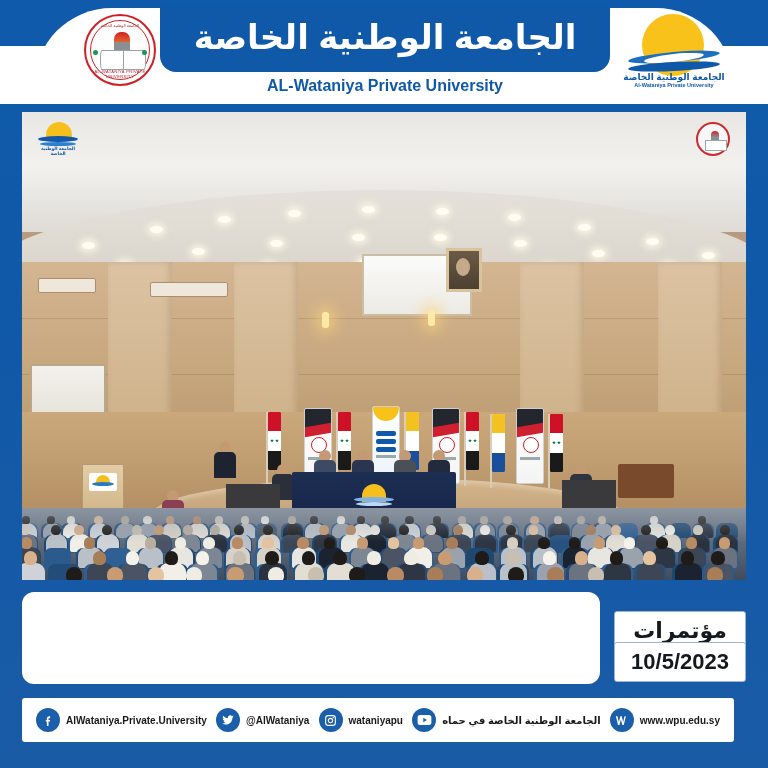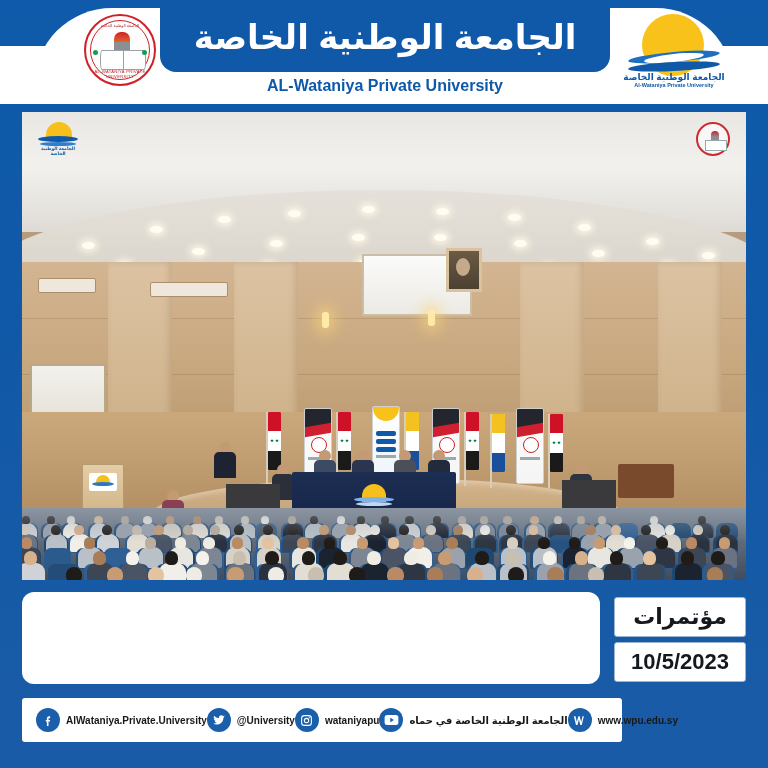--- a/index.html
+++ b/index.html
@@ -185,26 +185,26 @@
     padding:0 18px;box-sizing:border-box;
   }
   .cap-line{direction:rtl;color:#15181c;font-weight:bold;font-size:20px;line-height:30px;
     white-space:nowrap;}
   .badge{
     position:absolute;right:0;width:132px;height:40px;background:#ffffff;
     border:1px solid #9fb4cd;border-radius:3px;
     display:flex;align-items:center;justify-content:center;
     color:#15181c;font-weight:bold;font-size:22px;direction:rtl;box-sizing:border-box;
   }
-  .badge-top{top:5px;}
+  .badge-top{top:19px;}
   .badge-bot{top:50px;}
 
   
   .footer{
-    position:absolute;left:22px;top:698px;width:600px;height:44px;
+    position:absolute;left:22px;top:698px;width:712px;height:44px;
     background:#ffffff;border-radius:3px;
     display:flex;align-items:center;justify-content:space-between;
     padding:0 14px;box-sizing:border-box;
   }
   .soc{display:flex;align-items:center;gap:6px;}
   .soc .ic{width:24px;height:24px;border-radius:50%;background:#1b5fab;
     display:flex;align-items:center;justify-content:center;color:#fff;flex:none;}
   .soc .ic svg{display:block;}
   .soc .tx{font-size:10px;font-weight:bold;color:#17181a;white-space:nowrap;}
   .soc .tx.rtl{direction:rtl;}
@@ -767,21 +767,21 @@
           </svg>
         </span>
         <span class="tx">AlWataniya.Private.University</span>
       </div>
       <div class="soc">
         <span class="ic">
           <svg width="14" height="14" viewBox="0 0 24 24" fill="#fff">
             <path d="M22 5.9c-.7.3-1.5.6-2.3.7.8-.5 1.4-1.3 1.7-2.2-.8.5-1.7.8-2.6 1a4 4 0 0 0-6.9 3.7A11.6 11.6 0 0 1 3.5 4.6a4 4 0 0 0 1.3 5.4c-.7 0-1.3-.2-1.8-.5 0 2 1.4 3.6 3.2 4a4 4 0 0 1-1.8.1 4 4 0 0 0 3.7 2.8A8 8 0 0 1 2 18.1a11.3 11.3 0 0 0 6.1 1.8c7.4 0 11.4-6.1 11.4-11.4v-.5c.8-.6 1.5-1.3 2-2.1z"></path>
           </svg>
         </span>
-        <span class="tx">@University</span>
+        <span class="tx">@AlWataniya</span>
       </div>
       <div class="soc">
         <span class="ic">
           <svg width="13" height="13" viewBox="0 0 24 24" fill="none" stroke="#fff" stroke-width="2">
             <rect x="3" y="3" width="18" height="18" rx="5"></rect>
             <circle cx="12" cy="12" r="4"></circle>
             <circle cx="17.2" cy="6.8" r="1.2" fill="#fff" stroke="none"></circle>
           </svg>
         </span>
         <span class="tx">wataniyapu</span>

